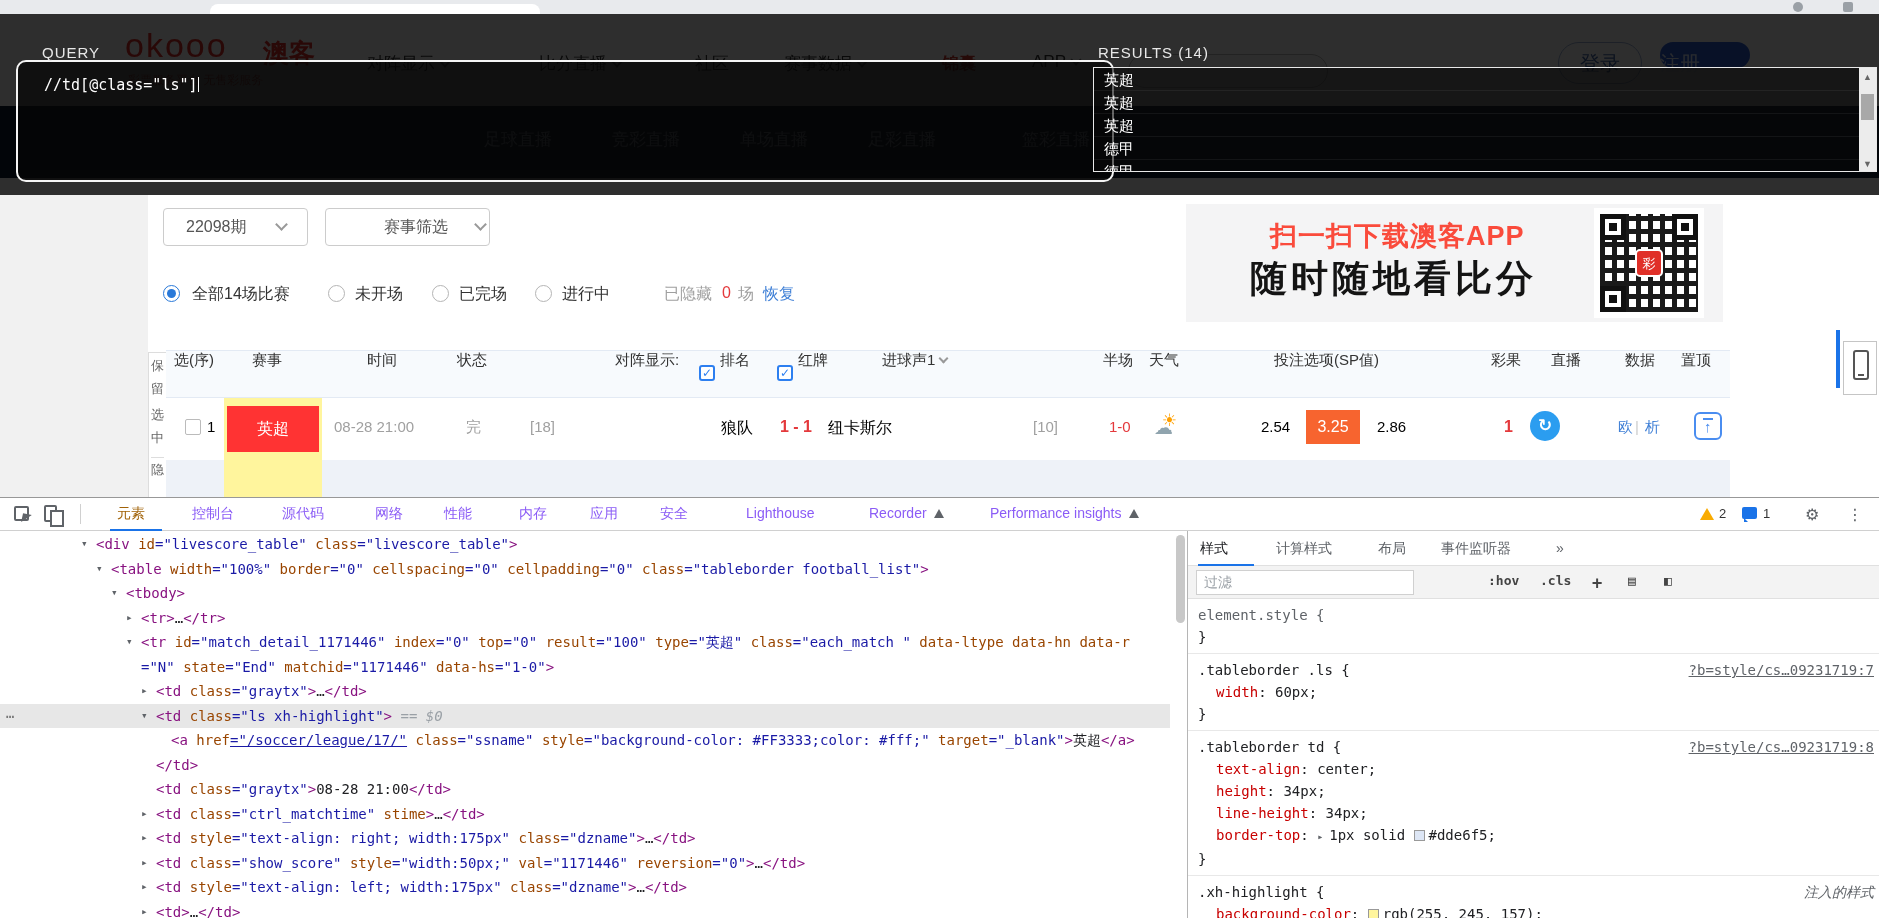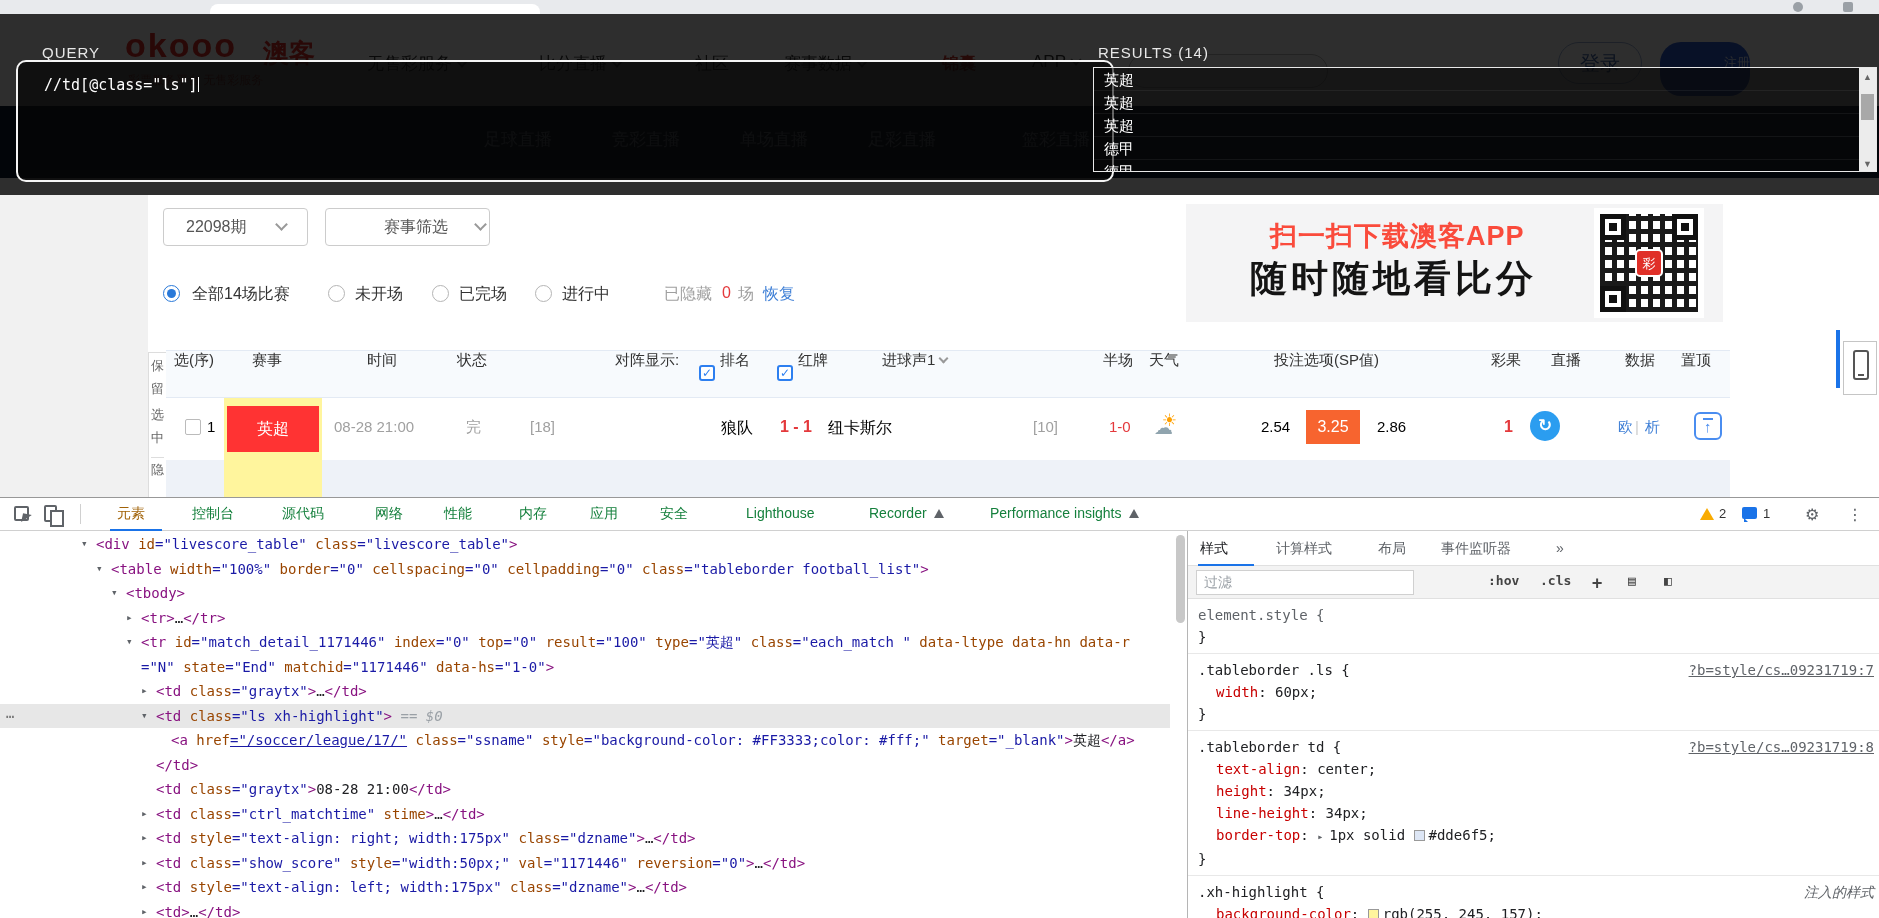--- a/index.html
+++ b/index.html
@@ -9,31 +9,31 @@
   .mono { font-family:"DejaVu Sans Mono","Liberation Mono",monospace; }
 
   
   #browser-top { left:0; top:0; width:1879px; height:14px; background:#e8eaed; }
   #browser-top .tabcurve { position:absolute; top:4px; left:210px; width:330px; height:10px;
     background:#fff; border-radius:8px 8px 0 0; }
   #browser-top .bicon { position:absolute; top:2px; width:10px; height:10px; border-radius:50%; background:#9aa0a6; }
 
   
   #site-header { left:0; top:14px; width:1879px; height:92px; background:#fff; }
-  .logo-main { left:125px; top:12px; font-size:34px; font-weight:bold; color:#e03028; letter-spacing:2px; }
+  .logo-main { left:125px; top:12px; font-size:34px; font-weight:normal; color:#e03028; letter-spacing:2px; }
   .logo-cn { left:263px; top:22px; font-size:26px; font-weight:bold; color:#e03028; }
   .logo-tag { left:128px; top:58px; font-size:12px; color:#e25a50; }
   .nav-item { top:38px; font-size:17px; color:#333; }
   .nav-caret { display:inline-block; width:8px; height:8px; border-right:2px solid #777; border-bottom:2px solid #777; transform:rotate(45deg); margin-left:6px; vertical-align:3px; }
   .nav-red { color:#d03a30 !important; font-weight:bold; }
   .search-pill { left:1128px; top:40px; width:200px; height:34px; border:1px solid #bbb; border-radius:17px; background:#fafafa; }
   .btn-login { left:1558px; top:28px; width:84px; height:42px; border:1px solid #9fb3d9; border-radius:21px;
     color:#4668a8; font-size:20px; text-align:center; line-height:40px; }
-  .btn-reg { left:1660px; top:28px; width:90px; height:54px; border-radius:21px; background:#2c5fd8;
-    color:#dfe8ff; font-size:13px; text-align:right; line-height:42px; }
+  .btn-reg { left:1660px; top:28px; width:90px; height:26px; border-radius:21px; background:#2c5fd8;
+    color:#dfe8ff; font-size:20px; text-align:left; line-height:42px; }
   #site-subnav { left:0; top:106px; width:1879px; height:72px; background:#0b1c33; }
   .subnav-item { top:22px; font-size:17px; color:#b8c9dd; }
 
   
   #dim { left:0; top:14px; width:1879px; height:181px; background:rgba(0,0,0,0.82); z-index:5; }
   .xp-label { color:#e8e8e8; font-size:15px; letter-spacing:1px; z-index:8; }
   #query-box { left:16px; top:60px; width:1098px; height:122px; background:rgba(5,5,5,0.72);
     border:2px solid #f5f5f5; border-radius:10px; z-index:7; }
   #query-text { left:26px; top:14px; color:#fff; font-size:15px; z-index:8; }
   #query-cursor { display:inline-block; width:1px; height:15px; background:#fff; vertical-align:-2px; }
@@ -100,21 +100,21 @@
   .weather .sun { position:absolute; left:8px; top:-2px; color:#ffa000; font-size:17px; }
   .weather .cloud { position:absolute; left:0; top:4px; color:#90a4ae; font-size:19px; }
   #blue-tick { left:1836px; top:330px; width:4px; height:58px; background:#1a73e8; }
   #phone-widget { left:1843px; top:341px; width:34px; height:54px; background:#fff; border:1px solid #c5c5c5; }
   #phone-widget .ph { position:absolute; left:9px; top:8px; width:16px; height:30px; border:2px solid #555; border-radius:3px; }
   #phone-widget .ph::after { content:""; position:absolute; left:3px; bottom:2px; width:6px; height:2px; background:#555; }
 
   
   #devtools { left:0; top:497px; width:1879px; height:421px; background:#fff; border-top:1px solid #989898; }
   #dt-toolbar { position:absolute; left:0; top:0; width:1879px; height:33px; background:#fff; border-bottom:1px solid #d0d0d0; }
-  .dt-tab { position:absolute; top:7px; font-size:14px; color:#15803d; white-space:nowrap; }
+  .dt-tab { position:absolute; top:7px; font-size:14px; color:#8b5cf6; white-space:nowrap; }
   .dt-tab.active { color:#a16207; }
   #tab-underline { position:absolute; left:110px; top:31px; width:52px; height:2px; background:#1a73e8; }
   #inspect-icon { position:absolute; left:14px; top:8px; width:15px; height:15px; border:2px solid #5f6368; border-radius:2px; }
   #inspect-icon::after { content:""; position:absolute; left:6px; top:6px; width:0; height:0;
     border-left:9px solid #5f6368; border-bottom:9px solid transparent; transform:rotate(12deg); }
   #device-icon { position:absolute; left:44px; top:7px; width:13px; height:17px; border:2px solid #5f6368; border-radius:2px; }
   #device-icon::after { content:""; position:absolute; left:4px; top:3px; width:10px; height:13px; background:#fff; border:2px solid #5f6368; }
   .dt-sep { position:absolute; left:80px; top:6px; width:1px; height:20px; background:#d0d0d0; }
   .flask { display:inline-block; width:0; height:0; border-left:5px solid transparent; border-right:5px solid transparent;
     border-bottom:9px solid #5f6368; margin-left:7px; }
@@ -166,21 +166,21 @@
 <div class="abs" id="browser-top">
   <div class="tabcurve"></div>
   <div class="bicon" style="left:1793px"></div>
   <div class="bicon" style="left:1843px;border-radius:2px"></div>
 </div>
 
 <div class="abs" id="site-header">
   <span class="abs logo-main">okooo</span>
   <span class="abs logo-cn">澳客</span>
   <span class="abs logo-tag">彩票服务平台 无售彩服务</span>
-  <span class="abs nav-item" style="left:367px"><span>无售彩服务</span><i class="nav-caret"></i></span>
+  <span class="abs nav-item" style="left:367px"><span>对阵显示</span><i class="nav-caret"></i></span>
   <span class="abs nav-item" style="left:539px"><span>比分直播</span><i class="nav-caret"></i></span>
   <span class="abs nav-item" style="left:695px"><span>社区</span></span>
   <span class="abs nav-item" style="left:784px"><span>赛事数据</span><i class="nav-caret"></i></span>
   <span class="abs nav-item nav-red" style="left:942px"><span>锦囊</span></span>
   <span class="abs nav-item" style="left:1032px"><span>APP</span><i class="nav-caret"></i></span>
   <div class="abs search-pill"></div>
   <div class="abs btn-login">登录</div>
   <div class="abs btn-reg">注册</div>
 </div>
 

